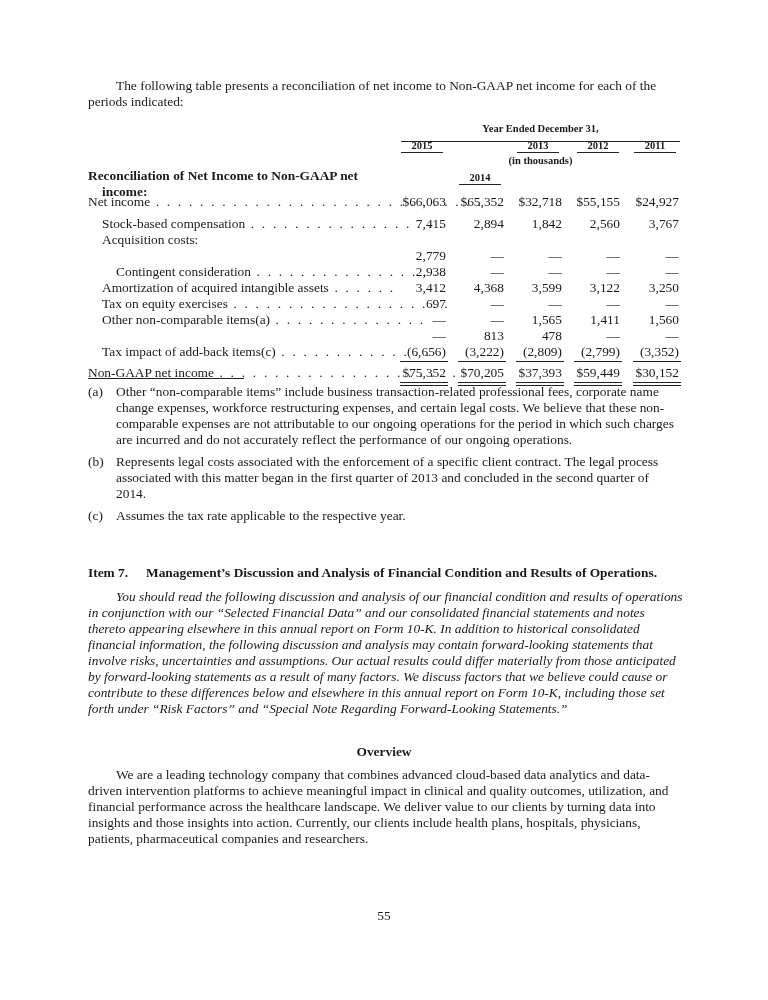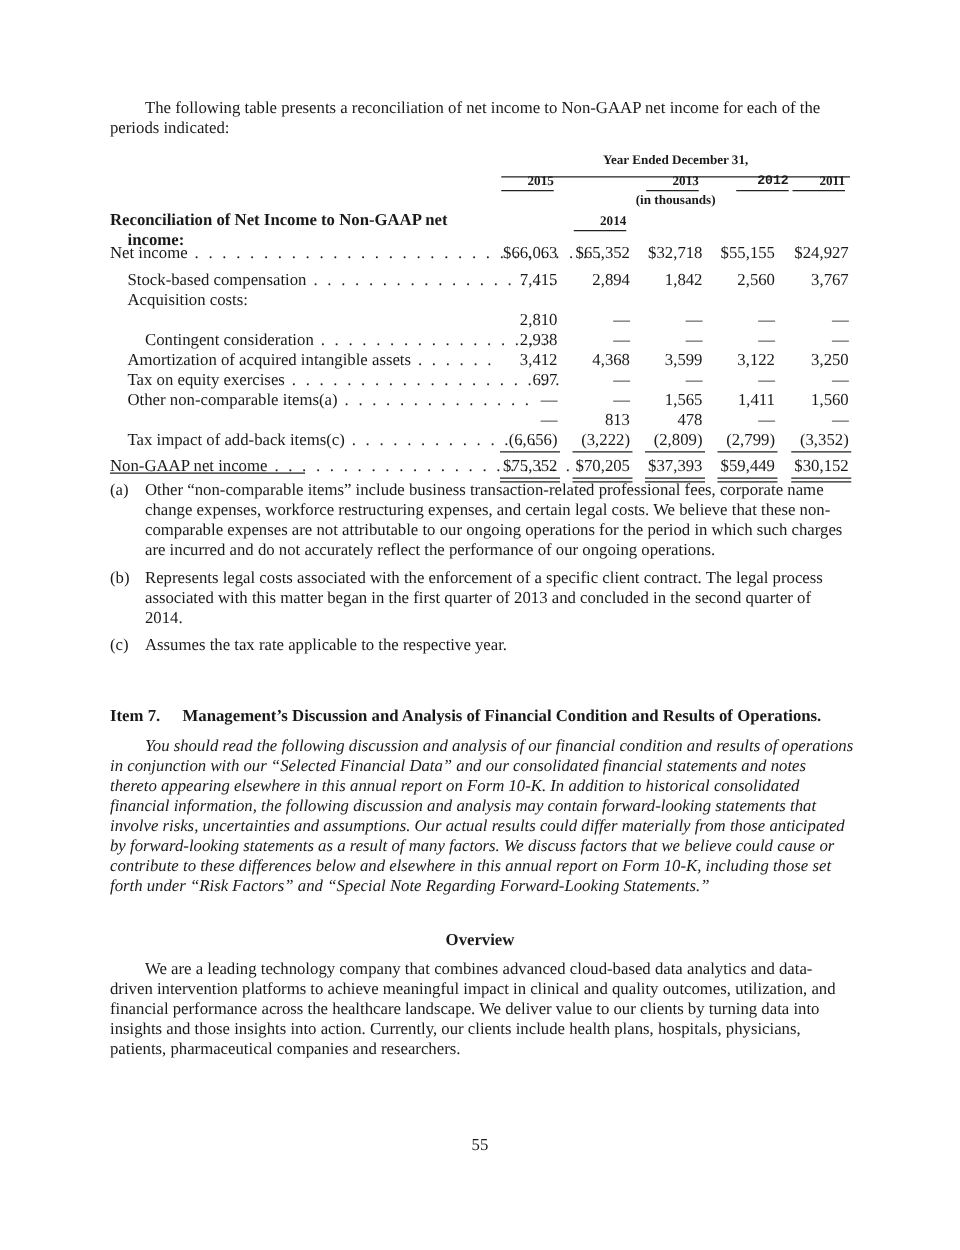--- a/index.html
+++ b/index.html
@@ -11,21 +11,21 @@
   .page { position: absolute; left: 88px; top: 0; width: 592px; }
   .para { text-indent: 28px; margin: 0; text-align: left; }
   #intro { position: absolute; top: 78px; left: 0; width: 592px; }
 
   
   #recon { position: absolute; top: 122px; left: 0; width: 592px; }
   .hdr-block { position: absolute; left: 313px; width: 279px; }
   .year-ended { position: absolute; top: 0; left: 0; width: 279px; text-align: center;
     font-weight: bold; font-size: 10.5px; line-height: 13px; border-bottom: 1px solid #222; padding-bottom: 6px; }
   .year-cols { position: absolute; top: 17px; left: 0; width: 279px; height: 14px; }
-  .year-col { position: absolute; top: 0; width: 42px; text-align: right; font-weight: bold;
+  .year-col { position: absolute; top: 0; width: 42px; text-align: center; font-weight: bold;
     font-size: 10.5px; line-height: 13px; border-bottom: 1px solid #222; }
   .in-thousands { position: absolute; top: 33px; left: 0; width: 279px; text-align: center;
     font-weight: bold; font-size: 10.5px; line-height: 12px; }
 
   .row { position: absolute; left: 0; width: 592px; height: 16px; }
   .row .label { position: absolute; left: 0; top: 0; white-space: nowrap; overflow: hidden; }
   .row .val { position: absolute; top: 0; width: 52px; text-align: right; white-space: nowrap; }
   .v0 { left: 306px; } .v1 { left: 364px; } .v2 { left: 422px; } .v3 { left: 480px; } .v4 { left: 539px; }
   .ind1 { padding-left: 14px; }
   .ind2 { padding-left: 28px; }
@@ -53,21 +53,21 @@
 
   <p id="intro" class="para">The following table presents a reconciliation of net income to Non-GAAP net income for each of the periods indicated:</p>
 
   <div id="recon">
     <div class="hdr-block" style="top:0;">
       <div class="year-ended">Year Ended December 31,</div>
       <div class="year-cols">
         <div class="year-col" style="left:0px;">2015</div>
         <div class="year-col" style="left:58px;margin-top:32px;">2014</div>
         <div class="year-col" style="left:116px;">2013</div>
-        <div class="year-col" style="left:188px;font-family:Liberation Mono, monospace;">2012</div>
+        <div class="year-col" style="left:176px;">2012</div>
         <div class="year-col" style="left:233px;">2011</div>
       </div>
       <div class="in-thousands">(in thousands)</div>
     </div>
 
     <div class="row" style="top:46px;">
       <span class="label bold">Reconciliation of Net Income to Non-GAAP net</span>
     </div>
     <div class="row" style="top:62px;">
       <span class="label bold ind1">income:</span>
@@ -89,21 +89,21 @@
       <span class="val v2">1,842</span>
       <span class="val v3">2,560</span>
       <span class="val v4">3,767</span>
     </div>
 
     <div class="row" style="top:110px;">
       <span class="label ind1">Acquisition costs:</span>
     </div>
 
     <div class="row" style="top:126px;">
-      <span class="val v0">2,810</span>
+      <span class="val v0">2,779</span>
       <span class="val v1">—</span>
       <span class="val v2">—</span>
       <span class="val v3">—</span>
       <span class="val v4">—</span>
     </div>
 
     <div class="row" style="top:142px;">
       <span class="label ind2"><span>Contingent consideration</span><span class="dots"> . . . . . . . . . . . . . . . . .</span></span>
       <span class="val v0">2,938</span>
       <span class="val v1">—</span>

